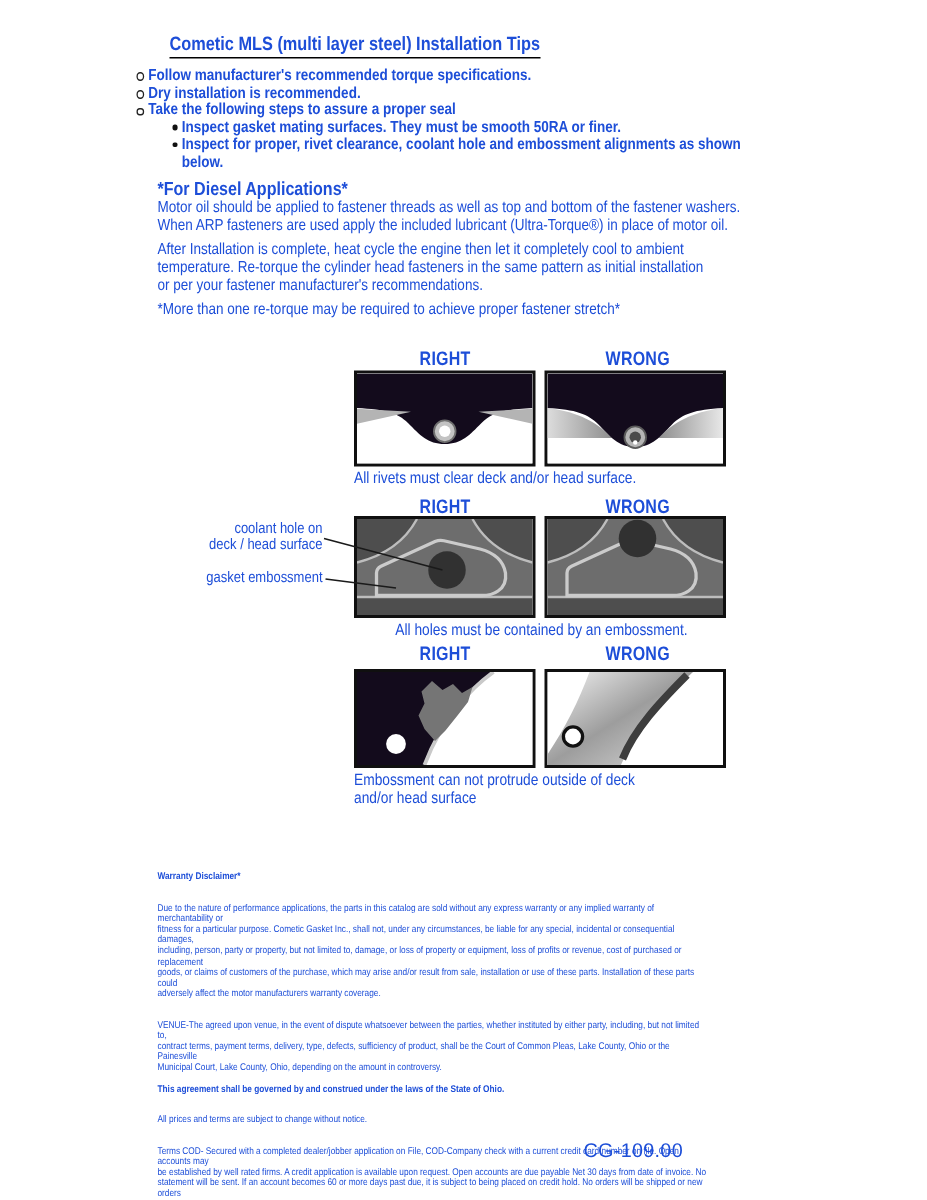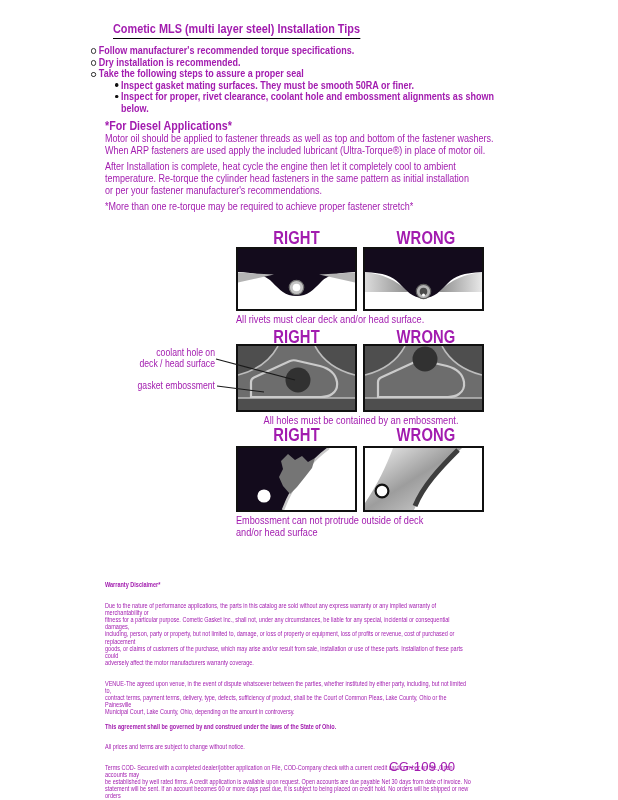--- a/index.html
+++ b/index.html
@@ -1,19 +1,19 @@
 <!DOCTYPE html>
 <html><head>
 <meta charset="utf-8">
 <style>
   html,body { margin:0; padding:0; background:#e8e8e8; }
   .page {
     position:relative; width:618px; height:800px; margin:0 auto;
     background:#ffffff; font-family:"Liberation Sans", sans-serif;
-    color:#a21caf; overflow:hidden;
+    color:#1d4ed8; overflow:hidden;
   }
   .abs { position:absolute; }
   
   .tx { transform:scaleX(0.85); transform-origin:0 0; white-space:pre-line; }
   .rx { transform:scaleX(0.85); transform-origin:100% 0; white-space:pre-line; }
 
   .doc-title {
     left:113px; top:21px; font-size:12.8px; font-weight:bold;
     border-bottom:1.6px solid #000; padding-bottom:2px; display:inline-block;
   }
@@ -22,21 +22,21 @@
   .b-row.sub { margin-left:24px; }
   .marker { flex:none; width:3.6px; height:3.6px; margin:3.4px 3.6px 0 0; border-radius:50%; }
   .marker.ring { border:1px solid #222; }
   .marker.dot { background:#111; }
 
   .h2 { font-size:12.6px; font-weight:bold; }
   .body-p { font-size:10.6px; line-height:11.9px; }
 
   .drow { position:absolute; left:236px; width:250px; }
   .lbl-row { display:flex; justify-content:space-between; }
-  .lbl-col { width:121px; text-align:center; font-size:18px; font-weight:bold; line-height:15px; }
+  .lbl-col { width:121px; text-align:center; font-size:13px; font-weight:bold; line-height:15px; }
   .lbl-col span { display:inline-block; transform:scaleX(0.82); letter-spacing:0.2px; }
   .box-row { display:flex; gap:6px; }
   .dbox { border:2px solid #101010; font-size:0; background:#fff; }
   .dbox svg { display:block; }
   .cap { margin-top:3px; font-size:10.8px; line-height:11.6px; }
   .cap.center { text-align:center; transform-origin:50% 0; }
 
   .side-label { font-size:10.2px; line-height:11.4px; text-align:right; }
 
   .disclaimer { left:105px; top:574px; width:432px; font-size:6.5px; line-height:7.2px; }

